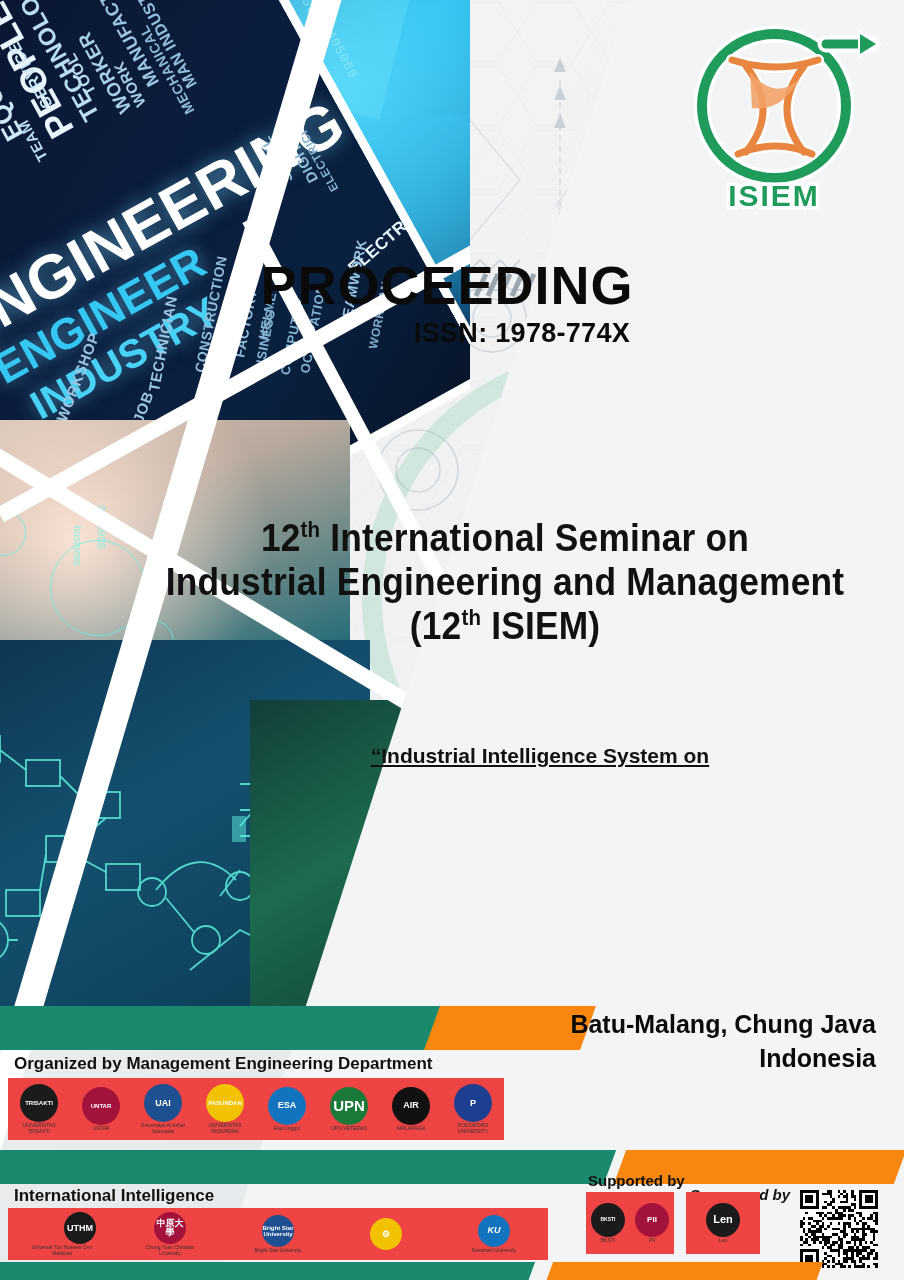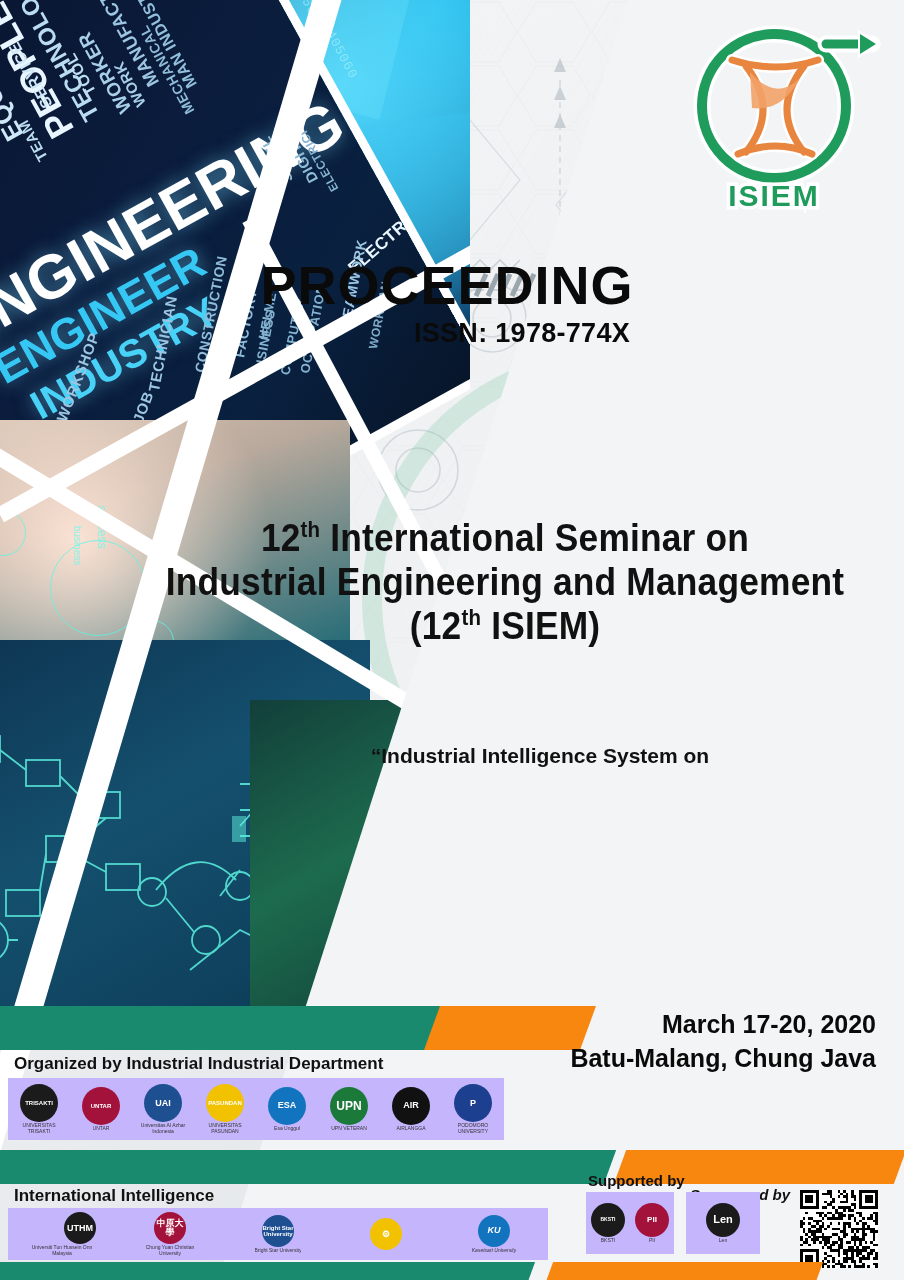--- a/index.html
+++ b/index.html
@@ -66,37 +66,37 @@
   .hatch{position:absolute;left:470px;top:272px;width:70px;height:26px;}
 
   .title{position:absolute;left:110px;top:516px;width:790px;text-align:center;
      color:#111;font-weight:700;line-height:1.16;
      font-family:"Liberation Sans Narrow","Liberation Sans",sans-serif;}
   .title .l1{font-size:38px;display:block;letter-spacing:.2px;transform:scaleX(.93);}
   .title .l2{font-size:38px;display:block;letter-spacing:.2px;transform:scaleX(.93);}
   .title sup{font-size:.58em;vertical-align:super;}
 
   .theme{position:absolute;left:230px;top:742px;width:620px;text-align:center;
-     font-size:21px;font-weight:700;color:#111;line-height:1.3;}
+     font-size:21px;font-weight:700;color:#111;line-height:1.3;text-decoration:underline;}
 
   .datebox{position:absolute;left:560px;top:1008px;width:330px;text-align:right;
      font-weight:700;color:#0a0a0a;line-height:1.34;font-size:25px;padding-right:14px;
      font-family:"Liberation Sans Narrow","Liberation Sans",sans-serif;}
 
   
   .band{position:absolute;height:44px;}
   .band.teal{background:#1a8a6e;}
   .band.orange{background:#f7870f;}
   .skewR{transform:skewX(-20deg);}
 
   
   .footer{position:absolute;left:0;top:1010px;width:904px;height:270px;}
   .f-label{position:absolute;font-weight:700;color:#111;font-size:17px;white-space:nowrap;
      font-family:"Liberation Sans Narrow","Liberation Sans",sans-serif;}
-  .logorow{position:absolute;display:flex;align-items:center;background:#c4b5fd;}
+  .logorow{position:absolute;display:flex;align-items:center;background:#ef4444;}
   .logo-cell{display:flex;flex-direction:column;align-items:center;justify-content:center;
      height:100%;padding:0 4px;}
   .logo-cap{font-size:5px;color:#333;text-align:center;line-height:1.05;margin-top:1px;
      max-width:64px;overflow:hidden;}
   .qr{position:absolute;width:78px;height:78px;background:#fff;}
 </style>
 </head>
 <body>
 
 <div class="poster">
@@ -348,27 +348,27 @@
   </div>
 
   <div class="theme">
     <div>“Industrial Intelligence System on</div>
   </div>
 
   <div class="band teal skewR" style="left:-30px;top:1006px;width:520px;"></div>
   <div class="band orange skewR" style="left:432px;top:1006px;width:156px;"></div>
 
   <div class="datebox">
-    <div>March 17-20, 2020</div>
     <div>Batu-Malang, Chung Java</div>
+    <div>Indonesia</div>
   </div>
 
   <div class="footer">
 
-    <div class="f-label" style="left:14px;top:44px;">Organized by Industrial Industrial Department</div>
+    <div class="f-label" style="left:14px;top:44px;">Organized by Management Engineering Department</div>
 
     <div class="logorow" id="org-row" style="left:8px;top:68px;width:496px;height:62px;">
         <div class="logo-cell" style="flex: 1 1 0px;">
           <div style="width: 38px; height: 38px; border-radius: 50%; display: flex; align-items: center; justify-content: center; font-weight: 700; font-size: 6px; color: rgb(255, 255, 255); text-align: center; line-height: 1; overflow: hidden; background: rgb(27, 27, 27);">TRISAKTI</div>
           <div class="logo-cap">UNIVERSITAS TRISAKTI</div>
         </div>
         <div class="logo-cell" style="flex: 1 1 0px;">
           <div style="width: 38px; height: 38px; border-radius: 50%; display: flex; align-items: center; justify-content: center; font-weight: 700; font-size: 6px; color: rgb(255, 255, 255); text-align: center; line-height: 1; overflow: hidden; background: rgb(163, 18, 59);">UNTAR</div>
           <div class="logo-cap">UNTAR</div>
         </div>
@@ -378,21 +378,21 @@
         </div>
         <div class="logo-cell" style="flex: 1 1 0px;">
           <div style="width: 38px; height: 38px; border-radius: 50%; display: flex; align-items: center; justify-content: center; font-weight: 700; font-size: 6px; color: rgb(255, 255, 255); text-align: center; line-height: 1; overflow: hidden; background: rgb(242, 194, 0);">PASUNDAN</div>
           <div class="logo-cap">UNIVERSITAS PASUNDAN</div>
         </div>
         <div class="logo-cell" style="flex: 1 1 0px;">
           <div style="width: 38px; height: 38px; border-radius: 50%; display: flex; align-items: center; justify-content: center; font-weight: 700; font-size: 9px; color: rgb(255, 255, 255); text-align: right; line-height: 1; overflow: hidden; background: rgb(18, 115, 191);">ESA</div>
           <div class="logo-cap">Esa Unggul</div>
         </div>
         <div class="logo-cell" style="flex: 1 1 0px;">
-          <div style="width: 38px; height: 38px; border-radius: 50%; display: flex; align-items: center; justify-content: center; font-weight: 700; font-size: 12px; color: rgb(255, 255, 255); text-align: center; line-height: 1; overflow: hidden; background: rgb(27, 122, 58);">UPN</div>
+          <div style="width: 38px; height: 38px; border-radius: 50%; display: flex; align-items: center; justify-content: center; font-weight: 700; font-size: 15px; color: rgb(255, 255, 255); text-align: center; line-height: 1; overflow: hidden; background: rgb(27, 122, 58);">UPN</div>
           <div class="logo-cap">UPN VETERAN</div>
         </div>
         <div class="logo-cell" style="flex: 1 1 0px;">
           <div style="width: 38px; height: 38px; border-radius: 50%; display: flex; align-items: center; justify-content: center; font-weight: 700; font-size: 9px; color: rgb(255, 255, 255); text-align: center; line-height: 1; overflow: hidden; background: rgb(17, 17, 17);">AIR</div>
           <div class="logo-cap">AIRLANGGA</div>
         </div>
         <div class="logo-cell" style="flex: 1 1 0px;">
           <div style="width: 38px; height: 38px; border-radius: 50%; display: flex; align-items: center; justify-content: center; font-weight: 700; font-size: 9px; color: rgb(255, 255, 255); text-align: center; line-height: 1; overflow: hidden; background: rgb(29, 63, 143);">P</div>
           <div class="logo-cap">PODOMORO UNIVERSITY</div>
         </div>

